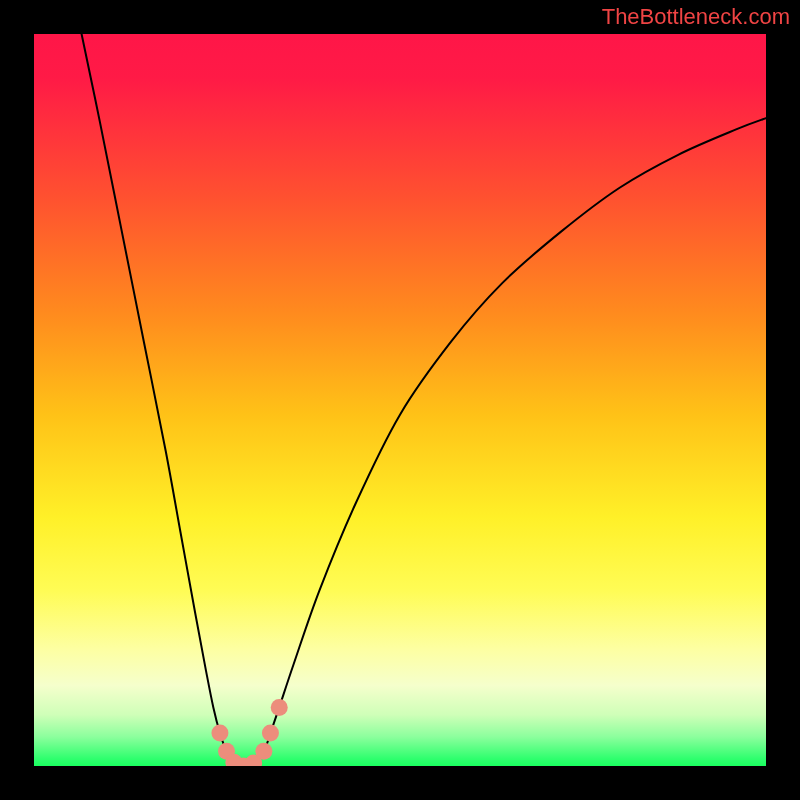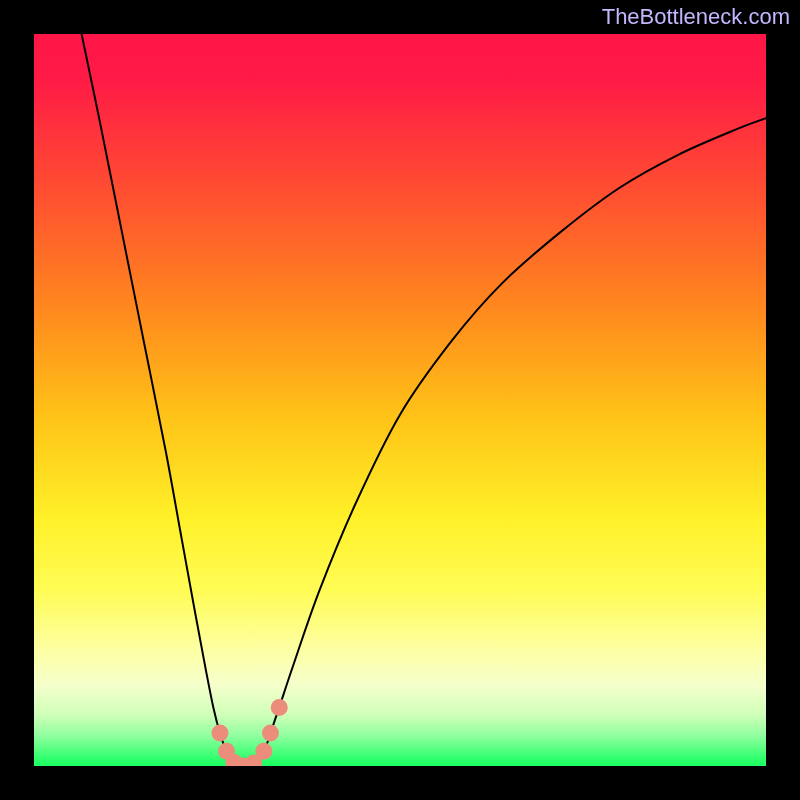--- a/index.html
+++ b/index.html
@@ -15,21 +15,21 @@
     width: 800px;
     height: 800px;
     background: #000;
   }
   .watermark {
     position: absolute;
     top: 4px;
     right: 10px;
     font-family: Arial, Helvetica, sans-serif;
     font-size: 22px;
-    color: #c4b5fd;
+    color: #ef4444;
     z-index: 10;
   }
   .plot-area {
     position: absolute;
     left: 34px;
     top: 34px;
     width: 732px;
     height: 732px;
     overflow: hidden;
   }

